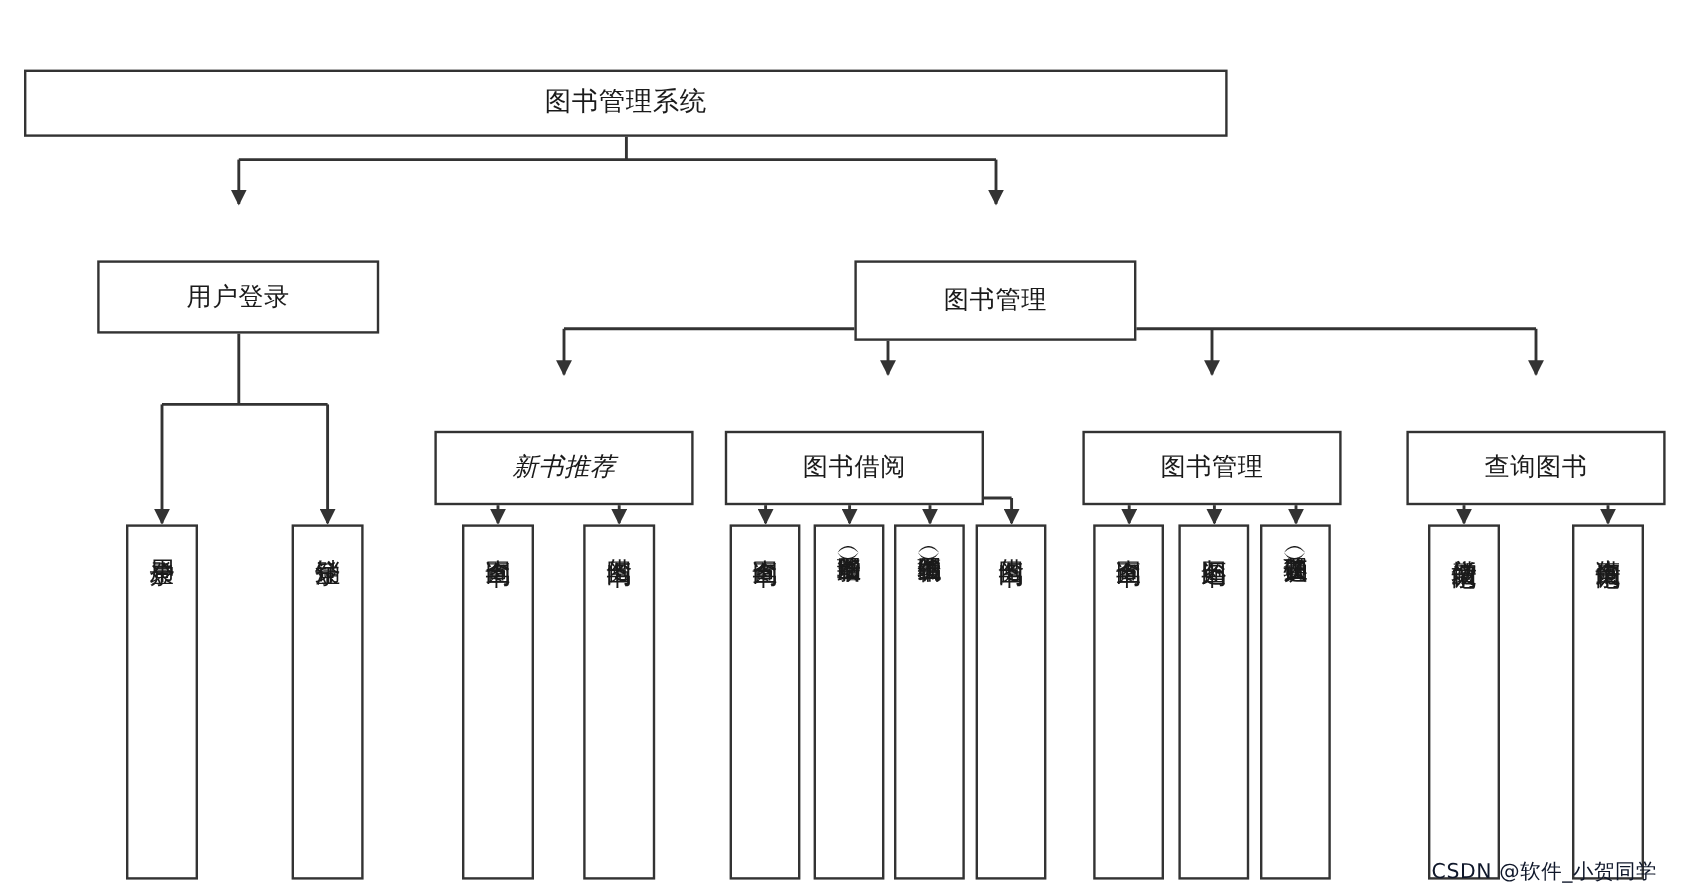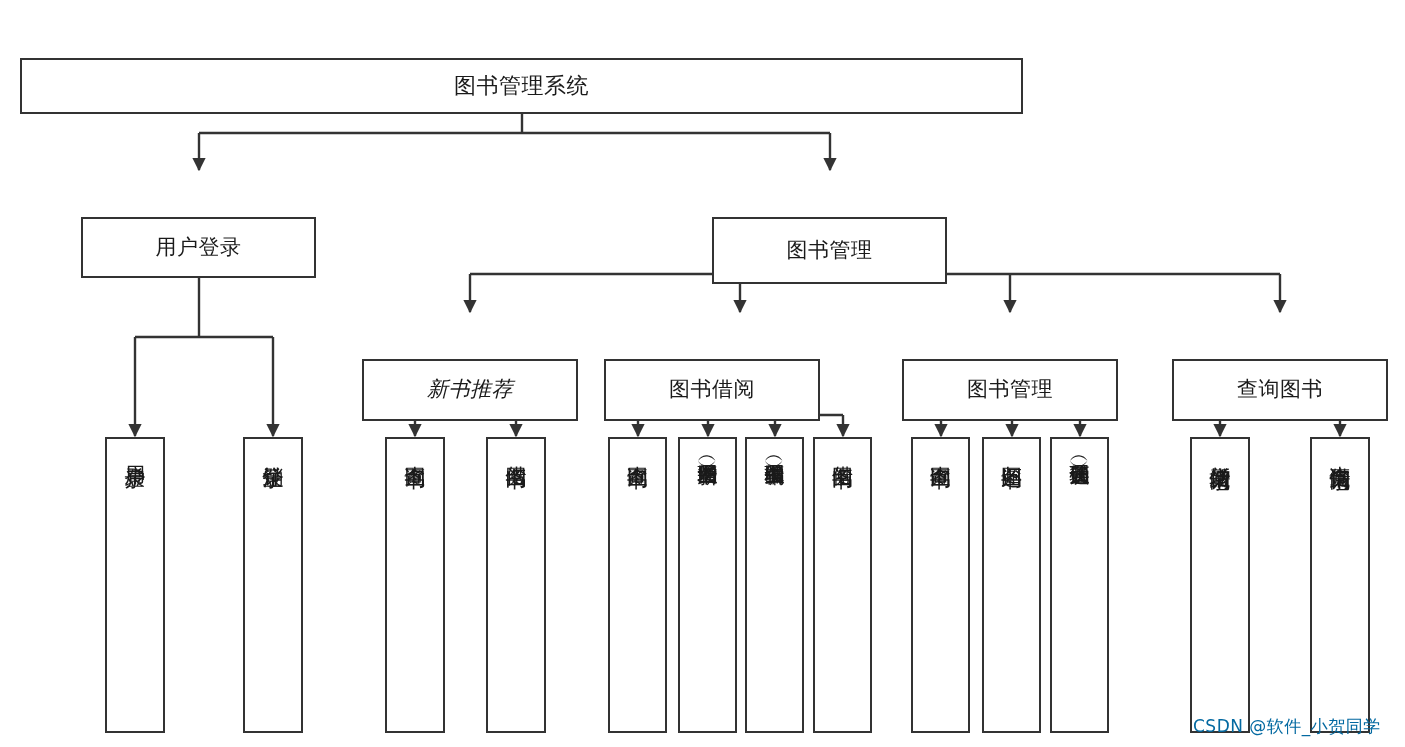--- a/index.html
+++ b/index.html
@@ -60,21 +60,21 @@
     white-space: nowrap;
     color: #1a1a1a;
   }
   .vtext.tall {
     font-size: 20px;
     letter-spacing: 0px;
   }
   .watermark {
     position: absolute;
     font-size: 17px;
-    color: #0369a1;
+    color: #0f172a;
     white-space: nowrap;
     letter-spacing: 0.5px;
   }
 </style>
 </head>
 <body>
 
 <div id="canvas">
 
   <svg id="edges" viewBox="0 0 1405 747" width="1405" height="747">

